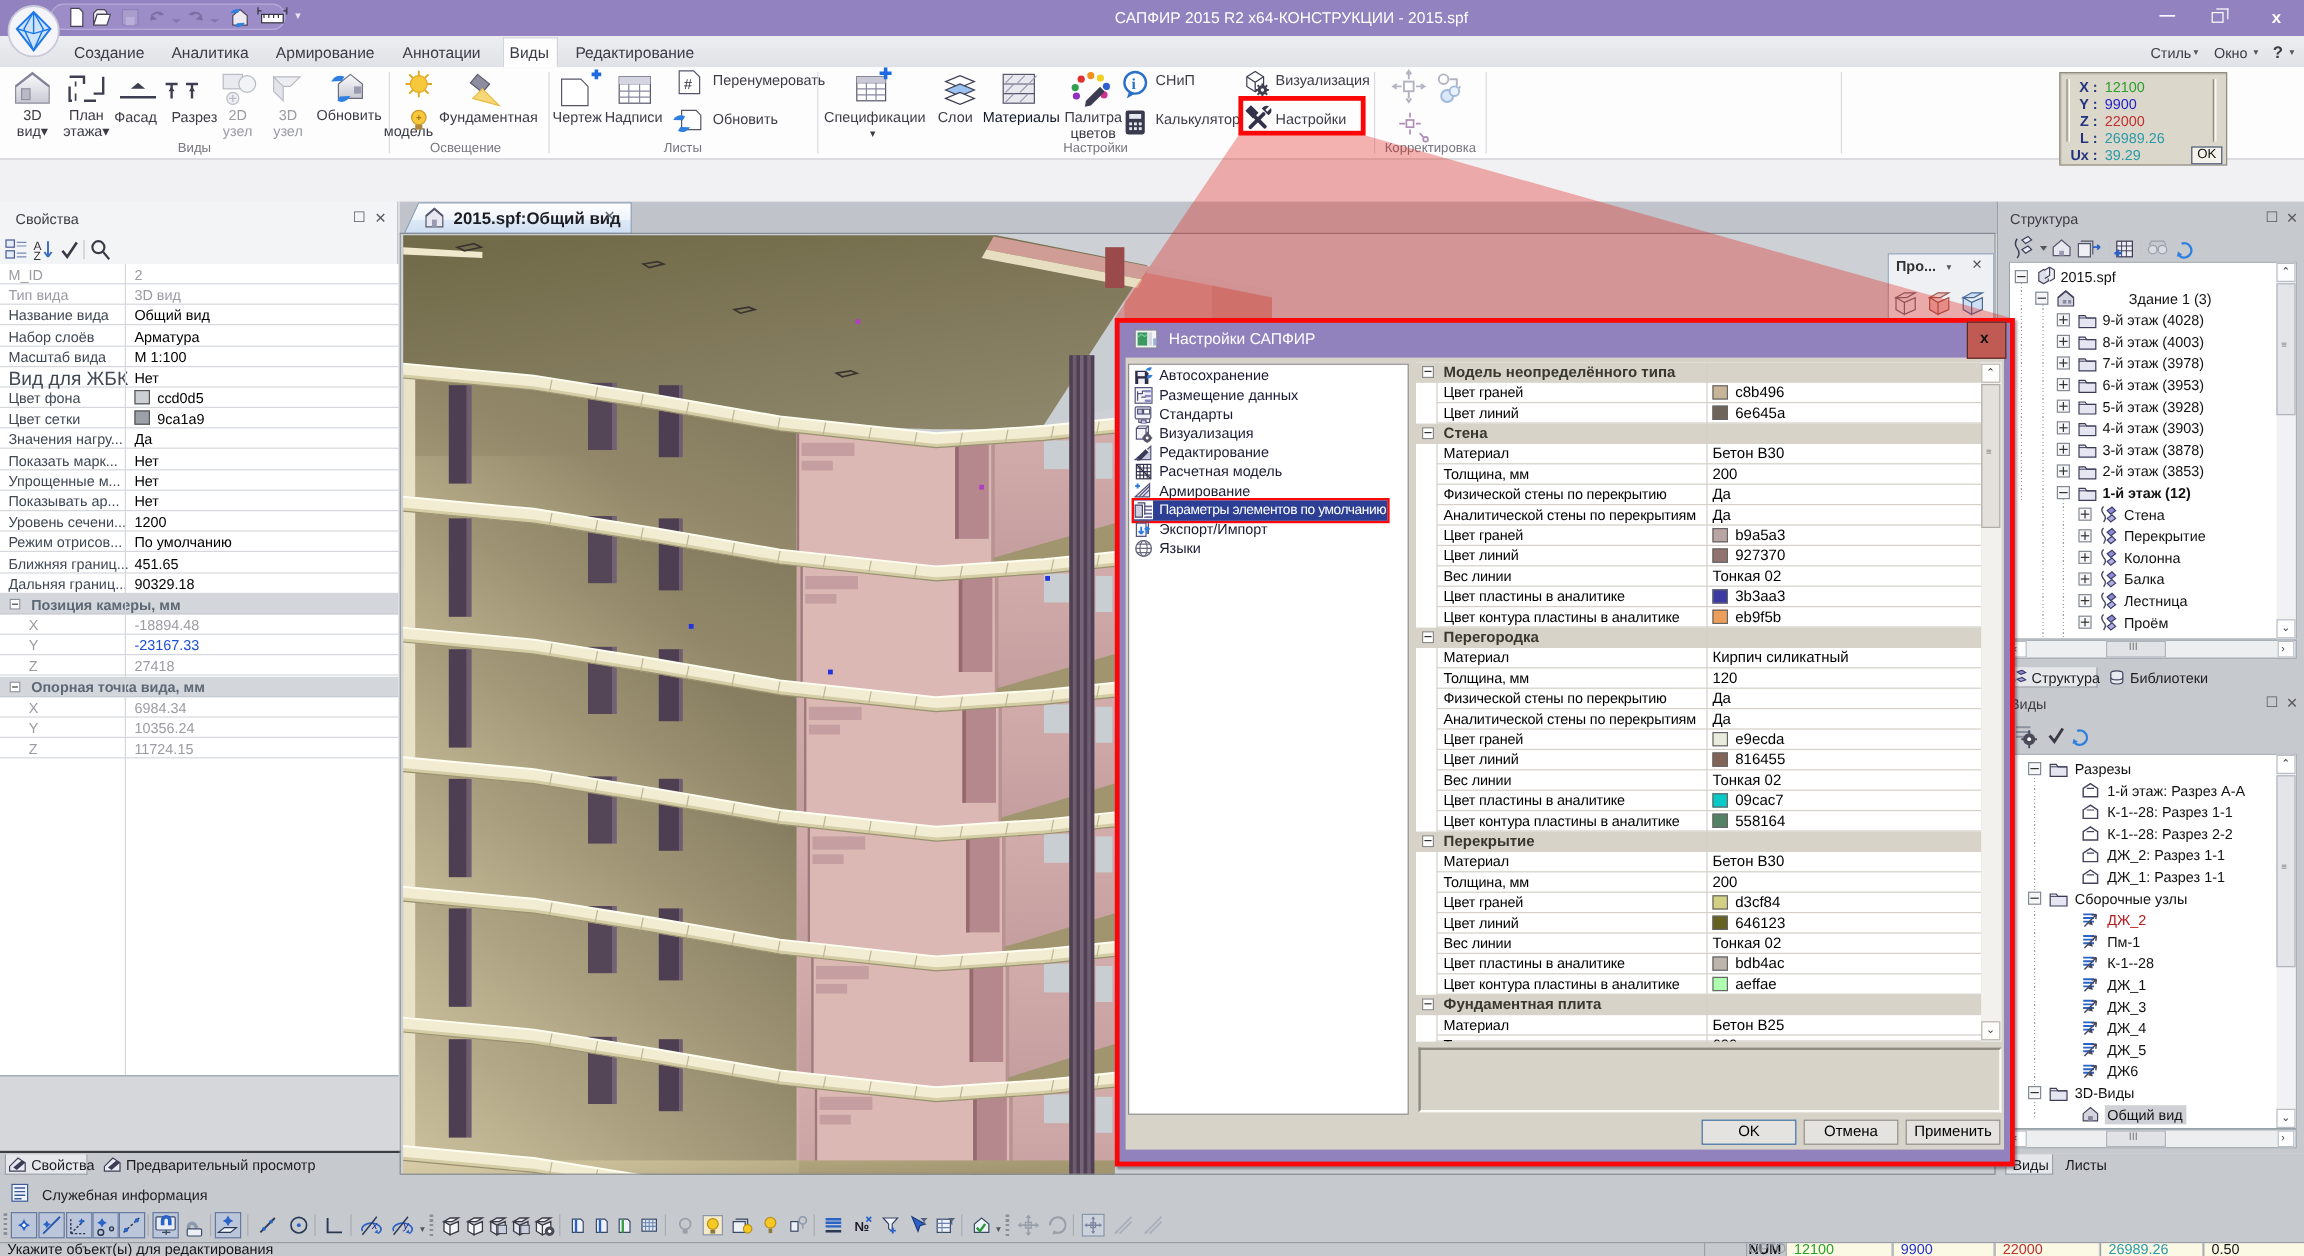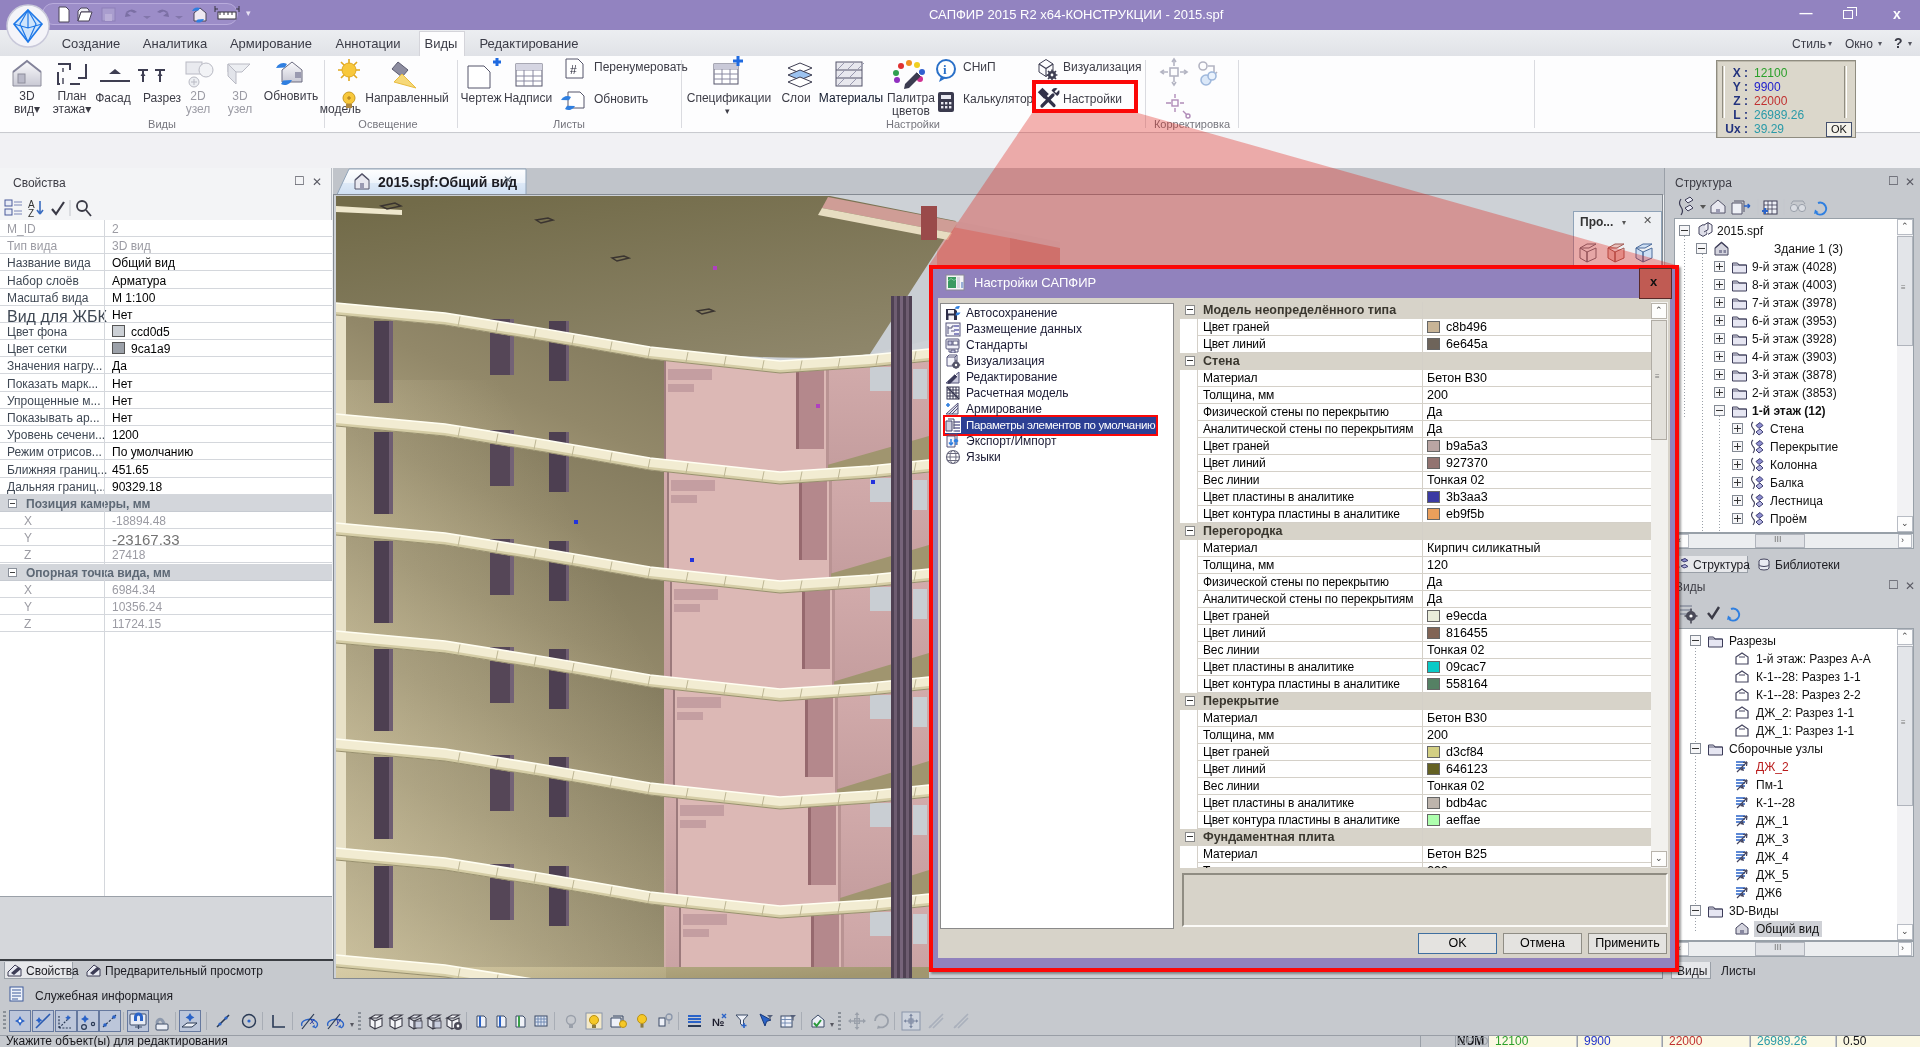--- a/index.html
+++ b/index.html
@@ -88,21 +88,21 @@
     <div class="txt" style="left:2px;top:89px;width:140px;text-align:center;font-size:12px;color:#3c3c46;">План</div>
     <div class="txt" style="left:2px;top:102px;width:140px;text-align:center;font-size:12px;color:#3c3c46;">этажа▾</div>
     <div class="txt" style="left:43px;top:91px;width:140px;text-align:center;font-size:12px;color:#3c3c46;">Фасад</div>
     <div class="txt" style="left:92px;top:91px;width:140px;text-align:center;font-size:12px;color:#3c3c46;">Разрез</div>
     <div class="txt" style="left:128px;top:89px;width:140px;text-align:center;font-size:12px;color:#9b9ba4;">2D</div>
     <div class="txt" style="left:128px;top:102px;width:140px;text-align:center;font-size:12px;color:#9b9ba4;">узел</div>
     <div class="txt" style="left:170px;top:89px;width:140px;text-align:center;font-size:12px;color:#9b9ba4;">3D</div>
     <div class="txt" style="left:170px;top:102px;width:140px;text-align:center;font-size:12px;color:#9b9ba4;">узел</div>
     <div class="txt" style="left:221px;top:89px;width:140px;text-align:center;font-size:12px;color:#3c3c46;">Обновить</div>
     <div class="txt" style="left:221px;top:102px;width:140px;text-align:right;font-size:12px;color:#3c3c46;">модель</div>
-    <div class="txt" style="left:337px;top:91px;width:140px;text-align:center;font-size:12px;color:#3c3c46;">Направленный</div>
+    <div class="txt" style="left:337px;top:91px;width:140px;text-align:center;font-size:12px;color:#3c3c46;">Фундаментная</div>
     <div class="txt" style="left:411px;top:91px;width:140px;text-align:center;font-size:12px;color:#3c3c46;">Чертеж</div>
     <div class="txt" style="left:458px;top:91px;width:140px;text-align:center;font-size:12px;color:#3c3c46;">Надписи</div>
     <div class="txt" style="left:594px;top:60px;font-size:12px;color:#3c3c46;">Перенумеровать</div>
     <div class="txt" style="left:594px;top:92px;font-size:12px;color:#3c3c46;">Обновить</div>
     <div class="txt" style="left:659px;top:91px;width:140px;text-align:center;font-size:12px;color:#3c3c46;">Спецификации</div>
     <div class="txt" style="left:725px;top:106px;font-size:9px;color:#3c3c46;">▾</div>
     <div class="txt" style="left:726px;top:91px;width:140px;text-align:center;font-size:12px;color:#3c3c46;">Слои</div>
     <div class="txt" style="left:781px;top:91px;width:140px;text-align:center;font-size:12px;color:#0f172a;">Материалы</div>
     <div class="txt" style="left:841px;top:91px;width:140px;text-align:center;font-size:12px;color:#3c3c46;">Палитра</div>
     <div class="txt" style="left:841px;top:104px;width:140px;text-align:center;font-size:12px;color:#3c3c46;">цветов</div>
@@ -377,21 +377,21 @@
     <div class="txt" style="left:112px;top:480px;font-size:12px;color:#000;">90329.18</div>
     <div class="abs" style="left:0;top:495px;width:332px;height:17px;background:#d3d6db;border-bottom:1px solid #c6cad1;"></div>
     <div class="abs" style="left:8px;top:499px;width:9px;height:9px;background:#fff;border:1px solid #8a909a;"></div>
     <div class="abs" style="left:10px;top:503px;width:5px;height:1px;background:#444;"></div>
     <div class="txt" style="left:26px;top:497px;font-size:12px;font-weight:bold;color:#5d6875;">Позиция камеры, мм</div>
     <div class="abs" style="left:0;top:512px;width:332px;height:17px;border-bottom:1px solid #d4d7dc;"></div>
     <div class="txt" style="left:24px;top:514px;font-size:12px;color:#9b9ba3;">X</div>
     <div class="txt" style="left:112px;top:514px;font-size:12px;color:#9b9ba3;">-18894.48</div>
     <div class="abs" style="left:0;top:529px;width:332px;height:17px;border-bottom:1px solid #d4d7dc;"></div>
     <div class="txt" style="left:24px;top:531px;font-size:12px;color:#9b9ba3;">Y</div>
-    <div class="txt" style="left:112px;top:531px;font-size:15px;color:#737373;">-23167.33</div>
+    <div class="txt" style="left:112px;top:531px;font-size:12px;color:#1d4ed8;">-23167.33</div>
     <div class="abs" style="left:0;top:546px;width:332px;height:17px;border-bottom:1px solid #d4d7dc;"></div>
     <div class="txt" style="left:24px;top:548px;font-size:12px;color:#9b9ba3;">Z</div>
     <div class="txt" style="left:112px;top:548px;font-size:12px;color:#9b9ba3;">27418</div>
     <div class="abs" style="left:0;top:564px;width:332px;height:17px;background:#d3d6db;border-bottom:1px solid #c6cad1;"></div>
     <div class="abs" style="left:8px;top:568px;width:9px;height:9px;background:#fff;border:1px solid #8a909a;"></div>
     <div class="abs" style="left:10px;top:572px;width:5px;height:1px;background:#444;"></div>
     <div class="txt" style="left:26px;top:566px;font-size:12px;font-weight:bold;color:#5d6875;">Опорная точка вида, мм</div>
     <div class="abs" style="left:0;top:581px;width:332px;height:17px;border-bottom:1px solid #d4d7dc;"></div>
     <div class="txt" style="left:24px;top:583px;font-size:12px;color:#9b9ba3;">X</div>
     <div class="txt" style="left:112px;top:583px;font-size:12px;color:#9b9ba3;">6984.34</div>

